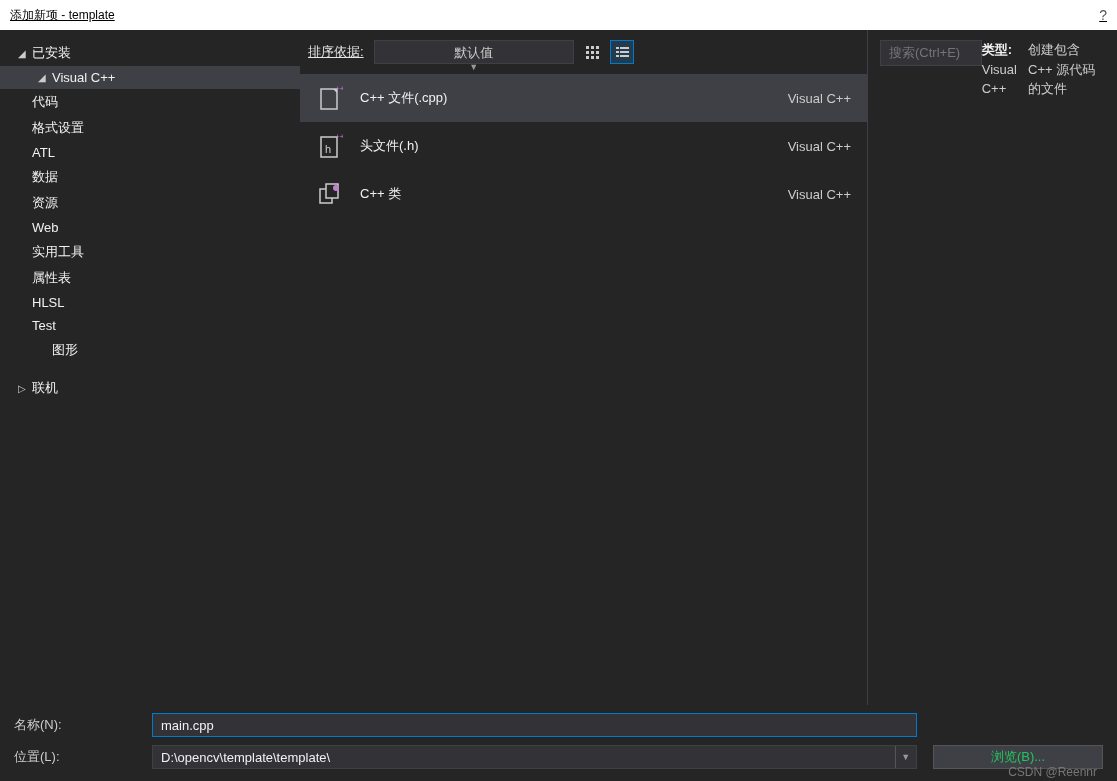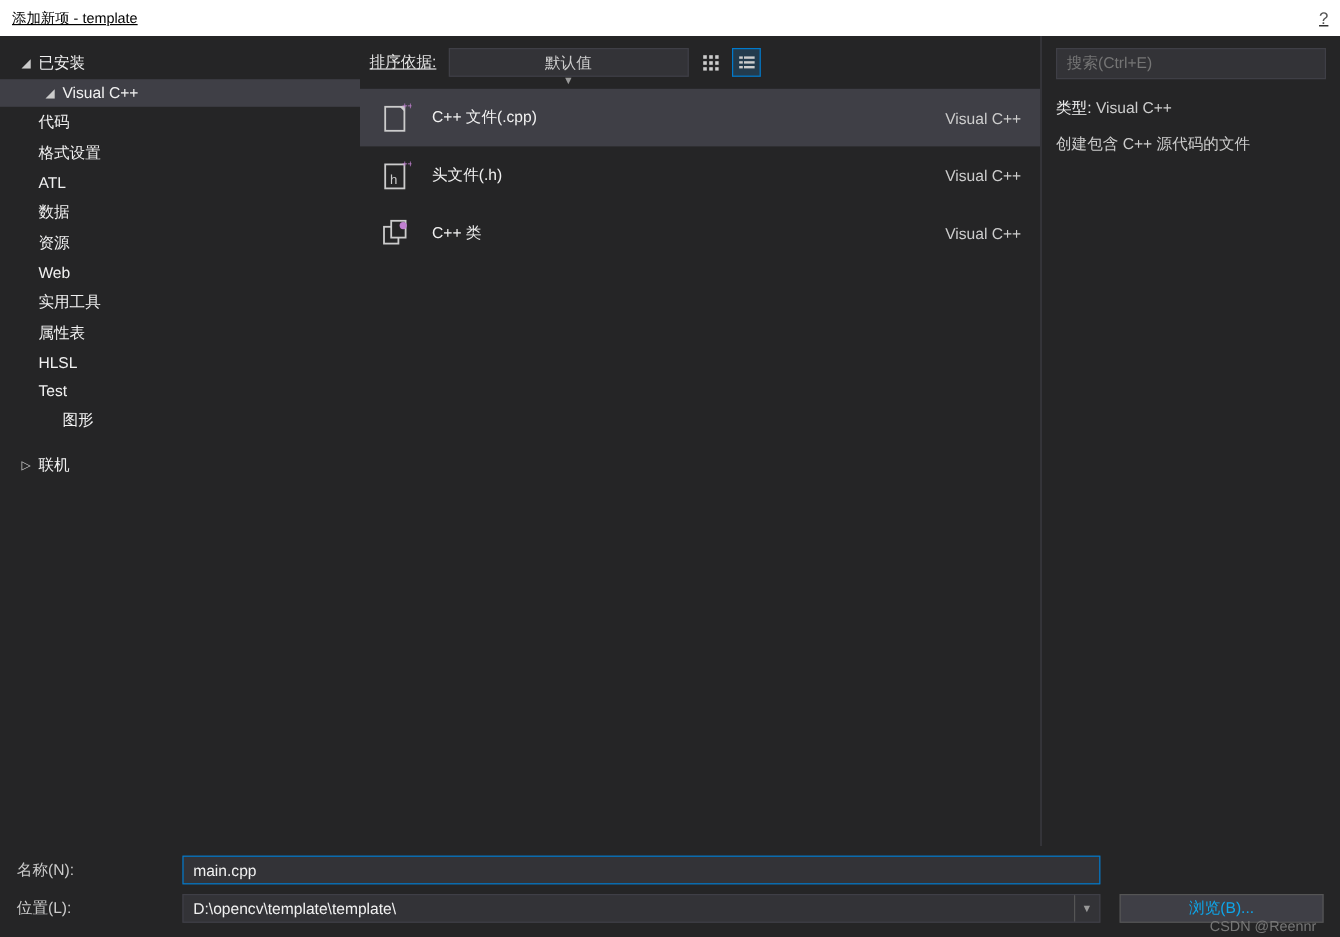--- a/index.html
+++ b/index.html
@@ -27,34 +27,34 @@
 .view-btn { width: 24px; height: 24px; border: 1px solid transparent; display: flex; align-items: center; justify-content: center; color: #ccc; cursor: pointer; }
 .view-btn.active { border: 1px solid #007acc; background: #1c97ea33; }
 
 .template-list { flex: 1; padding: 8px 0; overflow: auto; }
 .template-row { height: 48px; display: flex; align-items: center; padding: 0 16px; gap: 16px; cursor: pointer; }
 .template-row.selected { background: #3f3f46; }
 .template-icon { width: 28px; height: 28px; display: flex; align-items: center; justify-content: center; }
 .template-name { flex: 1; color: #f1f1f1; }
 .template-lang { color: #ccc; font-size: 13px; }
 
-.right-panel { width: 250px; background: #252526; padding: 10px 12px; border-left: 1px solid #3f3f46; display: flex; flex-direction: column; }
+.right-panel { width: 250px; background: #252526; padding: 10px 12px; border-left: 1px solid #3f3f46; display: flex; flex-direction: row; }
 .search-box { background: #333337; border: 1px solid #3f3f46; color: #999; padding: 4px 8px; margin-bottom: 14px; height: 26px; }
 .search-box input { background: transparent; border: none; color: #ccc; width: 100%; outline: none; font-size: 13px; }
 .detail-row { margin-bottom: 10px; color: #ccc; line-height: 1.5; }
-.detail-row b { color: #f1f1f1; font-weight: normal; }
+.detail-row b { color: #f1f1f1; font-weight: bold; }
 
 .bottom-panel { background: #252526; padding: 8px 14px 4px 14px; border-top: 0px solid #3f3f46; }
 .form-row { display: flex; align-items: center; margin-bottom: 8px; gap: 8px; }
 .form-label { width: 130px; color: #ccc; }
 .form-input { flex: 1; background: #333337; border: 1px solid #3f3f46; color: #f1f1f1; padding: 4px 8px; height: 24px; font-size: 13px; }
 .form-input.focused { border: 1px solid #007acc; background: #333337; }
 .form-input input { background: transparent; border: none; color: #f1f1f1; width: 100%; outline: none; font-size: 13px; }
 .loc-dropdown { width: 22px; display:flex; align-items:center; justify-content:center; color:#999; font-size:9px; border-left:1px solid #555; height:100%;}
-.browse-btn { width: 170px; height: 24px; background: #3f3f46; border: 1px solid #555; color: #0ea5e9; cursor: pointer; display:flex; align-items:center; justify-content:center; margin-left: 8px;}
+.browse-btn { width: 170px; height: 24px; background: #3f3f46; border: 1px solid #555; color: #22c55e; cursor: pointer; display:flex; align-items:center; justify-content:center; margin-left: 8px;}
 .spacer-btn { width: 178px; }
 
 .watermark { position: absolute; bottom: 2px; right: 20px; color: #777; font-size: 12px; }
 
 svg { display: block; }
 </style>
 </head>
 <body>
 
 <div class="titlebar">

